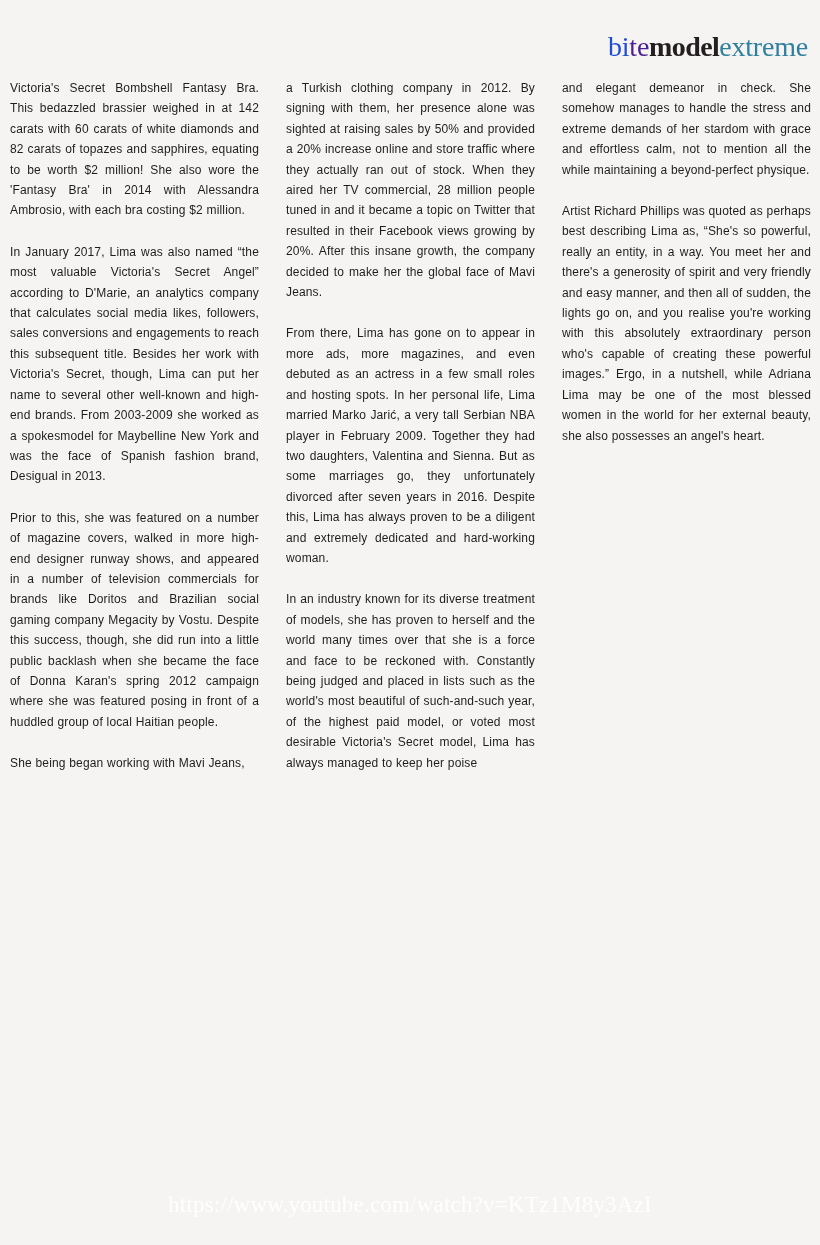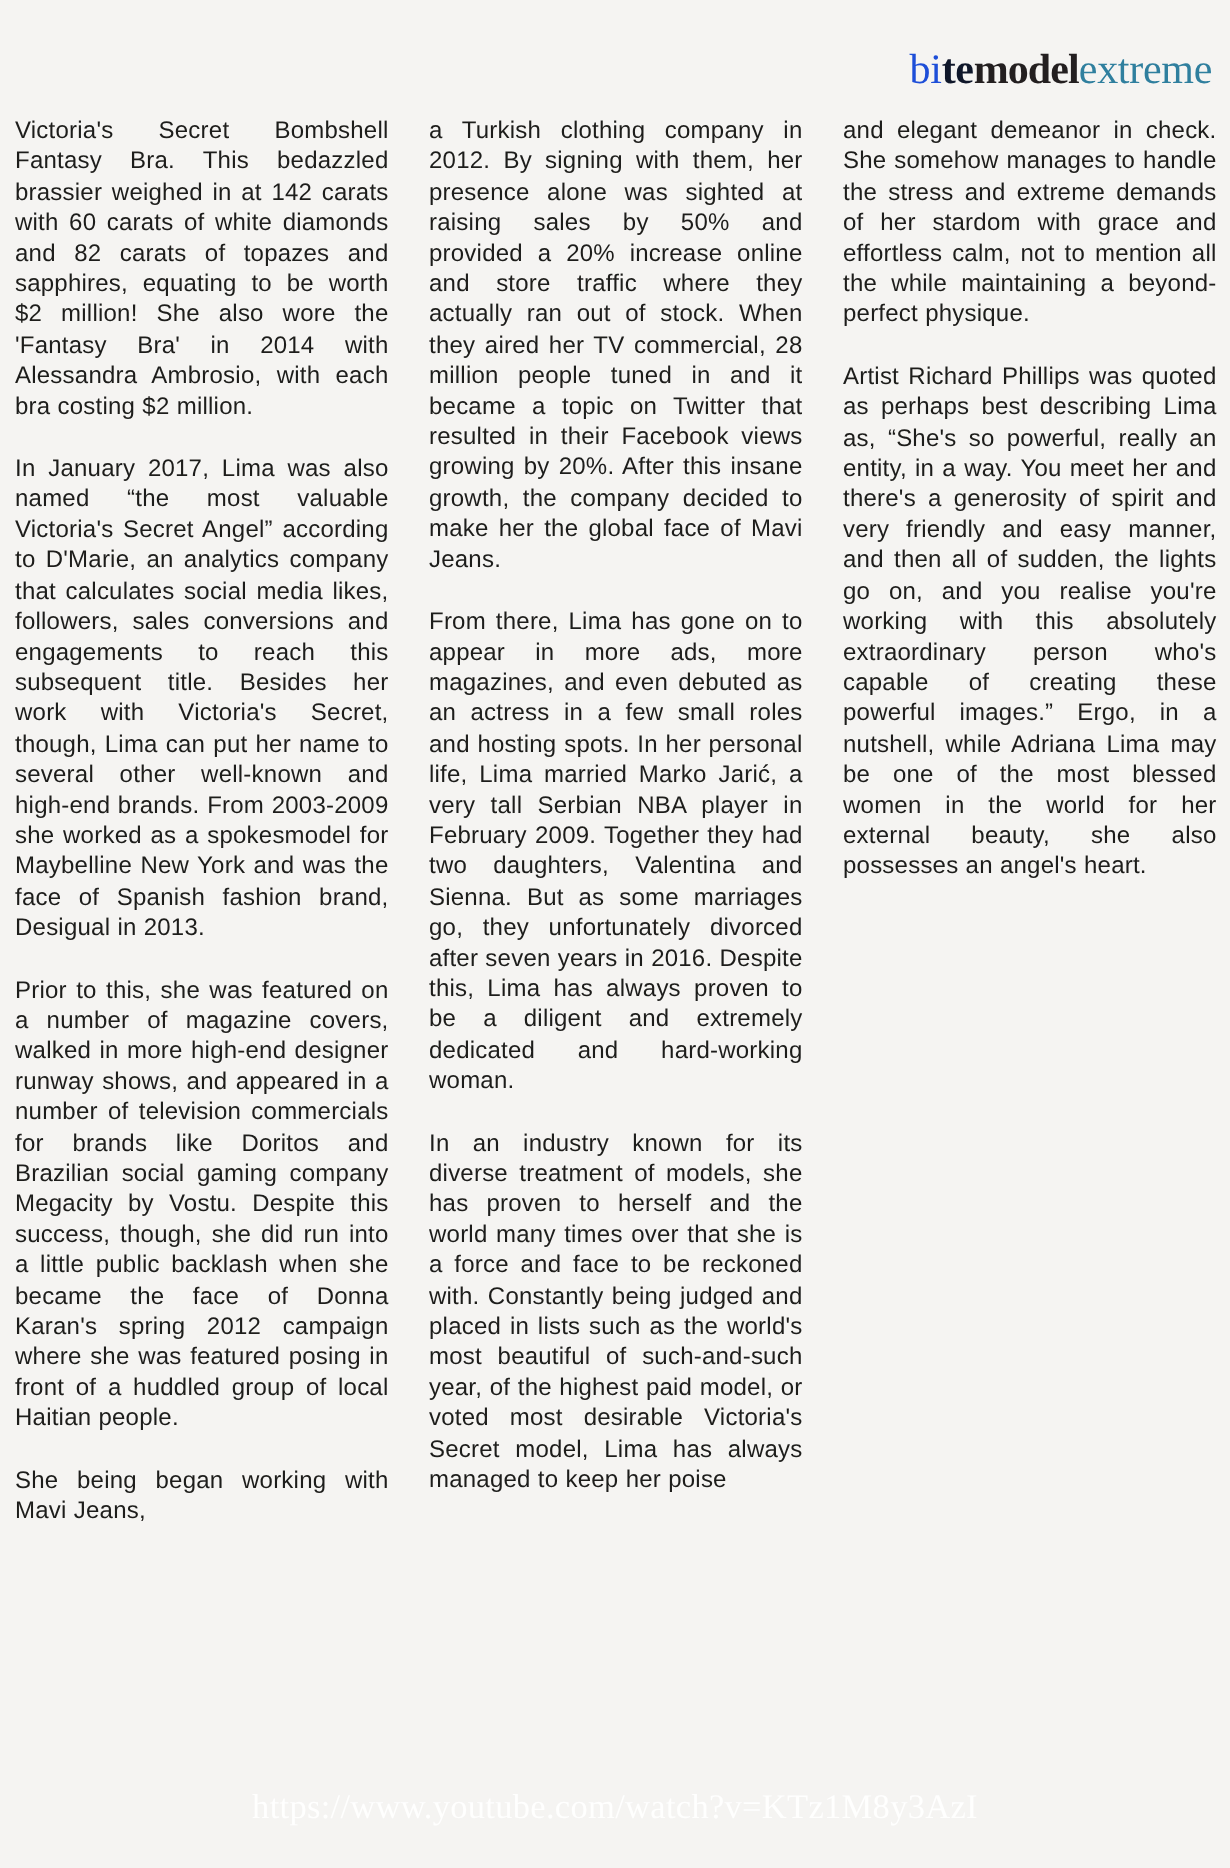--- a/index.html
+++ b/index.html
@@ -32,40 +32,40 @@
     display: flex;
     align-items: baseline;
     justify-content: flex-end;
     font-family: "Liberation Serif", "DejaVu Serif", serif;
     font-size: 28px;
     line-height: 1;
     letter-spacing: -0.2px;
     white-space: nowrap;
   }
   .masthead .m-bi   { color: #1d4ed8; font-weight: 400; }
-  .masthead .m-te   { color: #0f172a; font-weight: 700; }
+  .masthead .m-te   { color: #4c1d95; font-weight: 400; }
   .masthead .m-model{ color: #231f20; font-weight: 700; letter-spacing: -0.6px; }
   .masthead .m-profile { color: #2f7f9e; font-weight: 400; }
 
   
   .columns {
     position: absolute;
     top: 78px;
     left: 10px;
     width: 800px;
     display: flex;
     gap: 27px;
   }
   .col {
     width: 249px;
     flex: 0 0 249px;
   }
   .col p {
     margin: 0 0 21px 0;
-    font-size: 16px;
+    font-size: 12px;
     line-height: 20.4px;
     color: #1d1d1b;
     text-align: justify;
     text-justify: inter-word;
     letter-spacing: 0.15px;
     word-spacing: 0.2px;
     hyphens: none;
   }
   .col p:last-child { margin-bottom: 0; }
 

